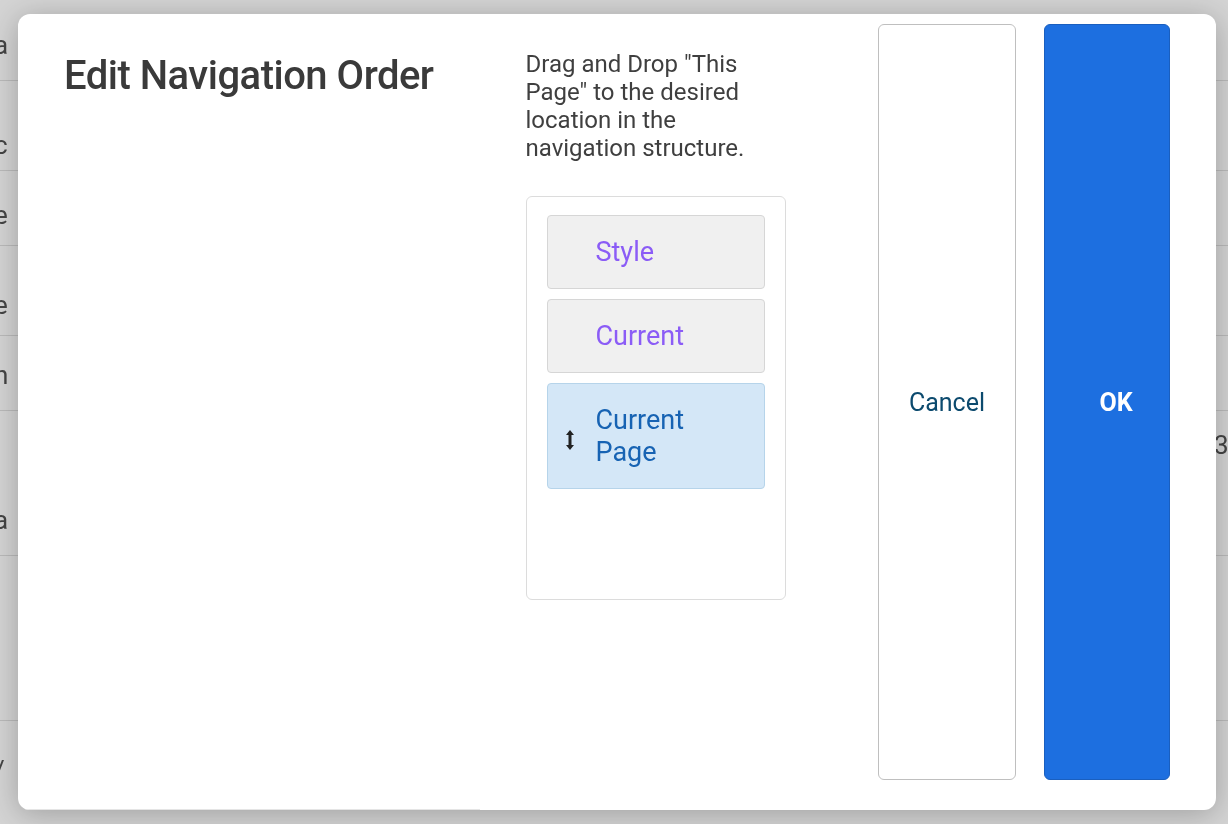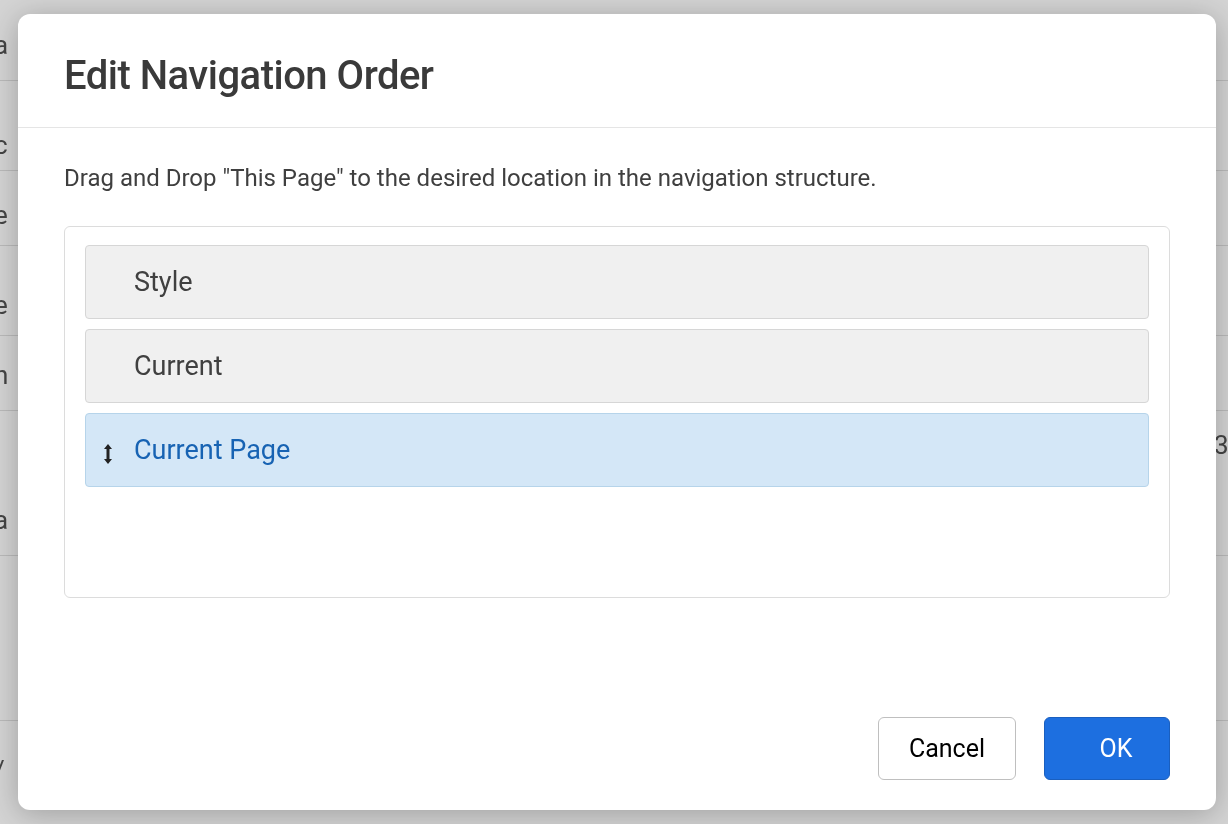--- a/index.html
+++ b/index.html
@@ -36,21 +36,21 @@
     .modal {
       position: absolute;
       top: 14px;
       left: 18px;
       right: 12px;
       bottom: 14px;
       background: #ffffff;
       border-radius: 12px;
       box-shadow: 0 4px 30px rgba(0,0,0,0.25);
       display: flex;
-      flex-direction: column;
+      flex-direction: row;
       overflow: hidden;
     }
     .modal-header {
       padding: 38px 46px 28px 46px;
       border-bottom: 1px solid #e5e5e5;
     }
     .modal-title {
       font-size: 40px;
       font-weight: 500;
       color: #3a3a3a;
@@ -71,21 +71,21 @@
       padding: 18px 20px 100px 20px;
       background: #fff;
     }
     .nav-item {
       background: #f0f0f0;
       border: 1px solid #d6d6d6;
       border-radius: 4px;
       padding: 20px 24px 20px 48px;
       margin-bottom: 10px;
       font-size: 27px;
-      color: #404040;
+      color: #8b5cf6;
       position: relative;
       cursor: grab;
     }
     .nav-item.current {
       background: #d4e7f7;
       border-color: #b6d4ea;
       color: #1763b3;
       padding-left: 48px;
     }
     .drag-icon {
@@ -106,27 +106,27 @@
     .btn {
       font-size: 25px;
       padding: 16px 30px;
       border-radius: 6px;
       cursor: pointer;
       font-family: inherit;
     }
     .btn-cancel {
       background: #fff;
       border: 1.5px solid #bfbfbf;
-      color: #000000;
+      color: #0c4a6e;
     }
     .btn-ok {
       background: #1d6fe0;
       border: 1.5px solid #1a5fbf;
       color: #fff;
-      font-weight: 400;
+      font-weight: 700;
       min-width: 126px;
       padding-left: 48px;
     }
   </style>
 </head>
 <body>
 
 <div class="backdrop">
   <span class="bg-text" style="top:30px;">a</span>
   <span class="bg-text" style="top:130px;">c</span>

